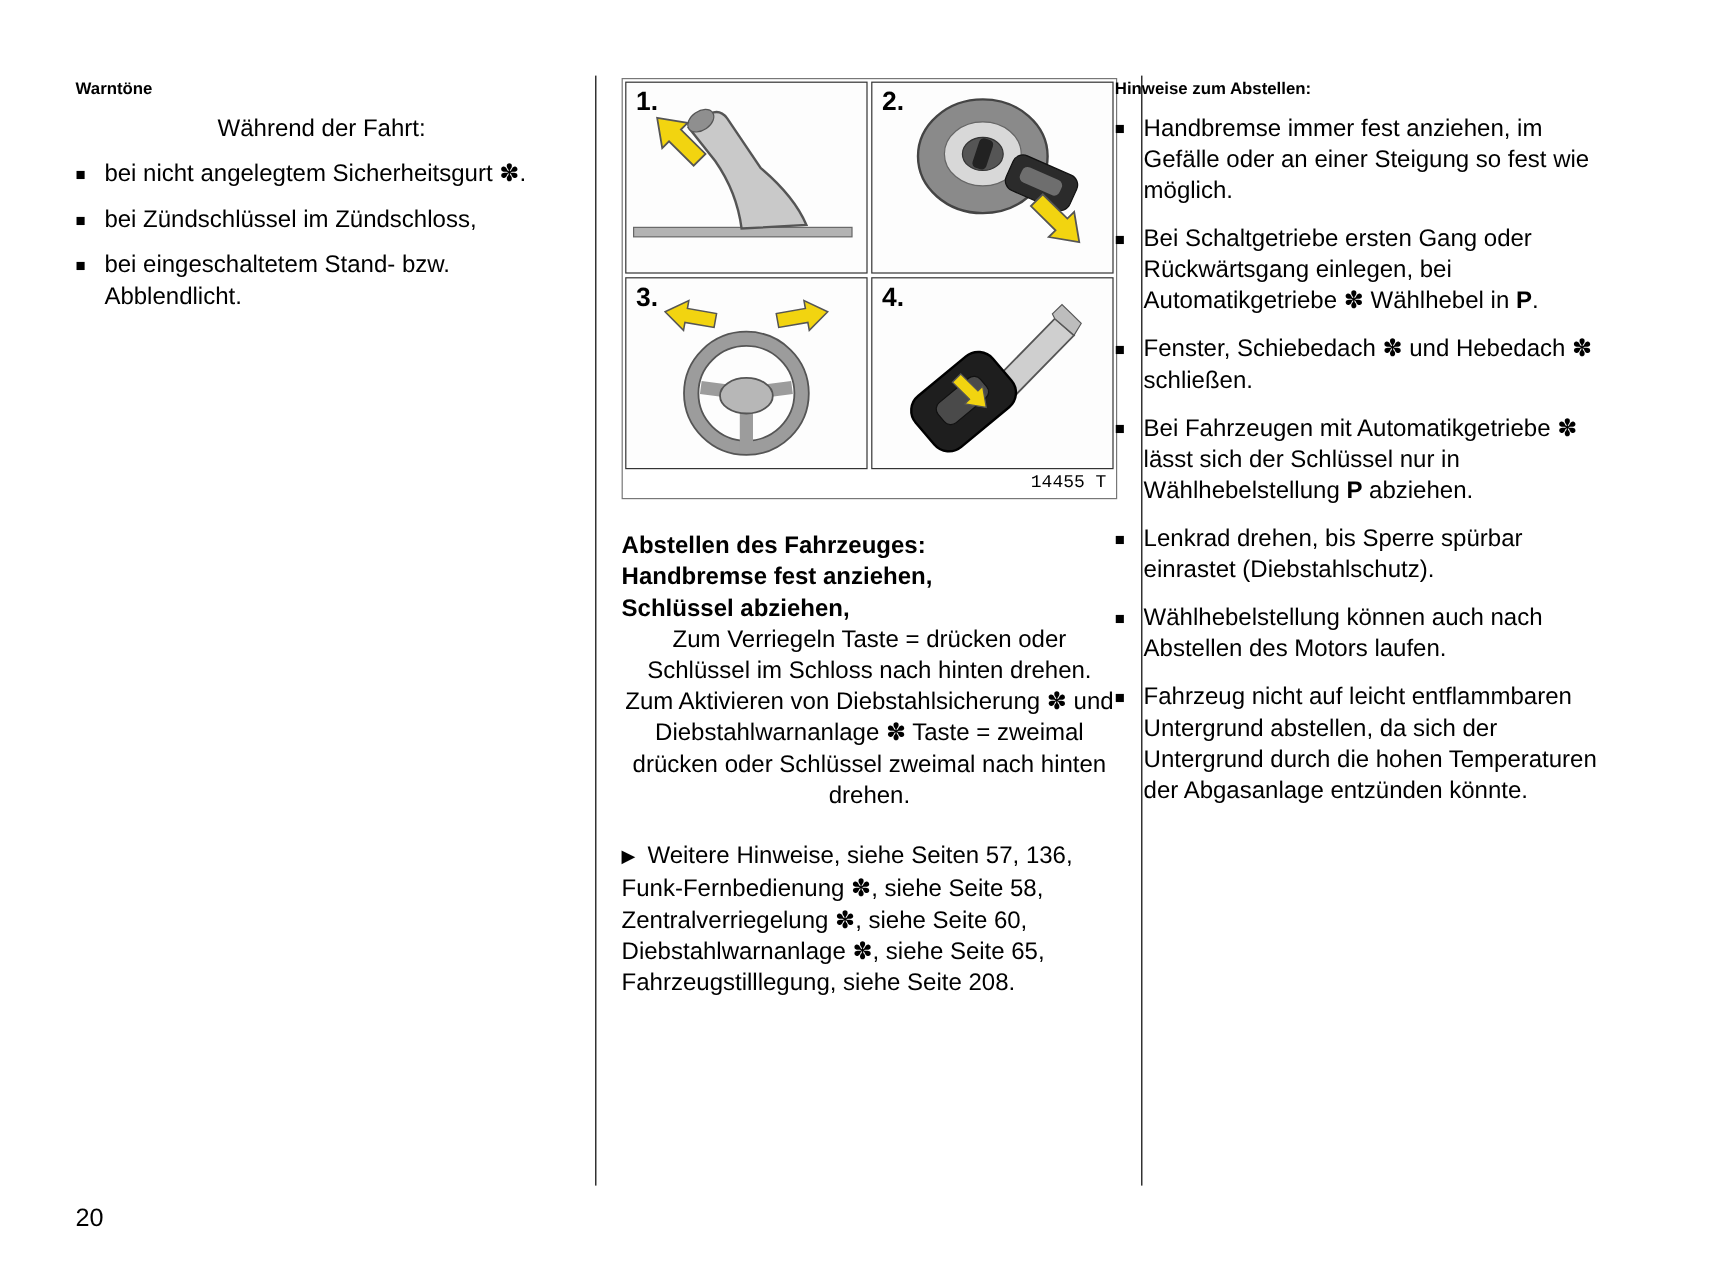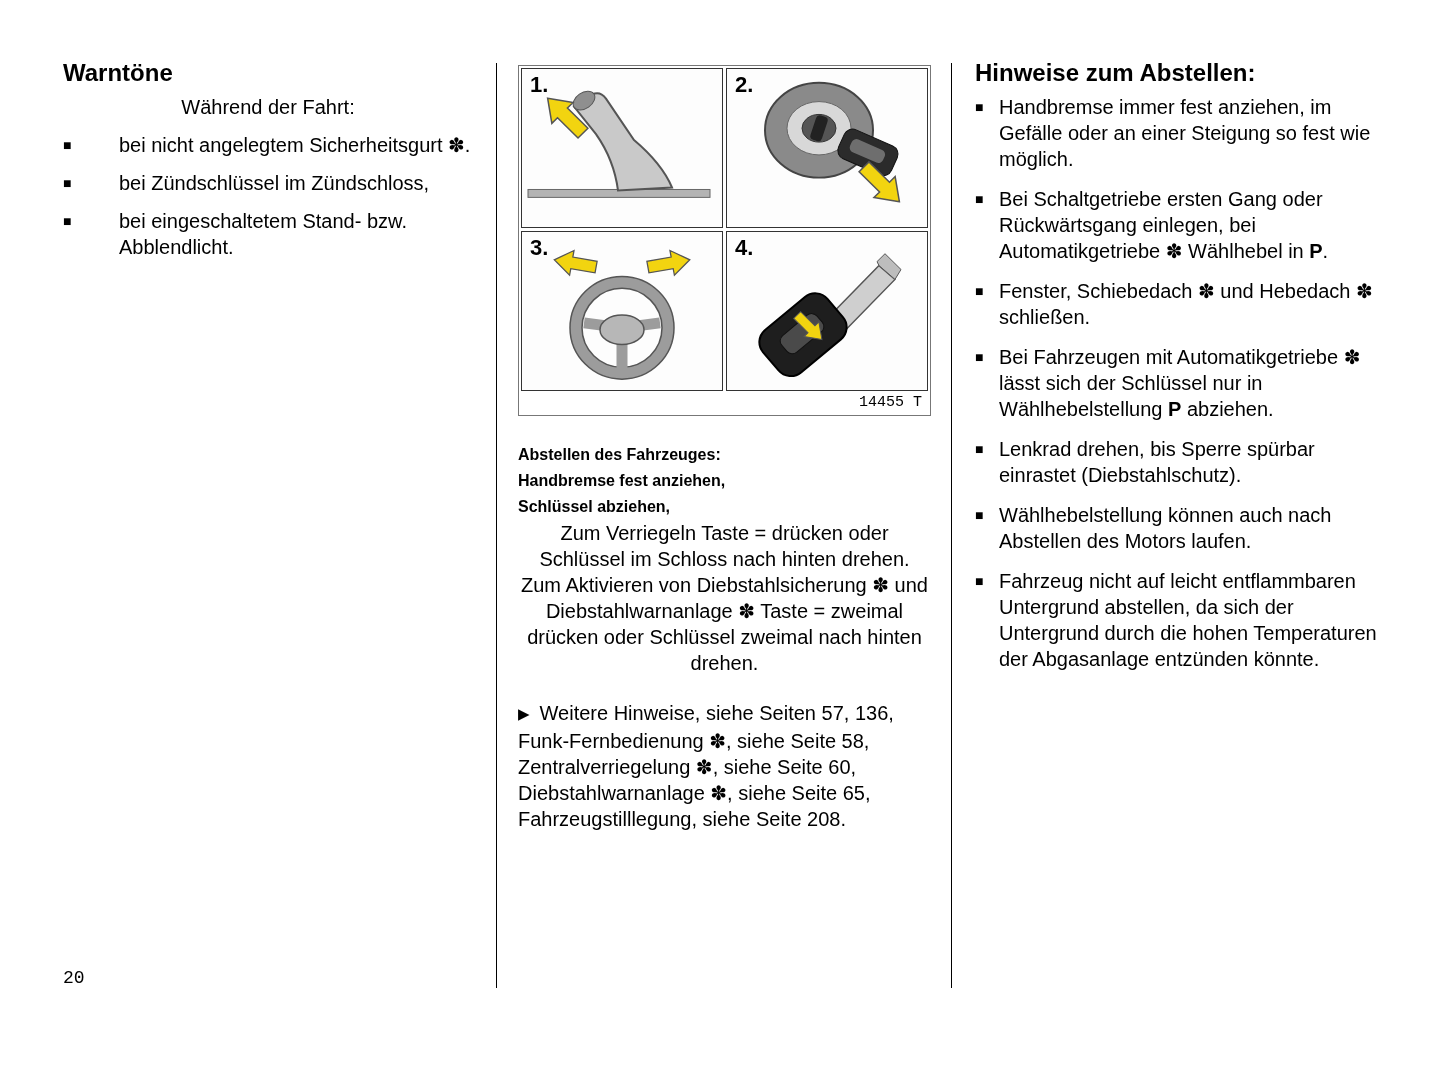--- a/index.html
+++ b/index.html
@@ -8,47 +8,47 @@
     font-family:"Liberation Sans","DejaVu Sans",sans-serif; color:#000;
     overflow:hidden;
   }
   .vrule { position:absolute; top:63px; width:1px; height:925px; background:#000; }
   .vrule-1 { left:496px; }
   .vrule-2 { left:951px; }
 
   .col { position:absolute; top:60px; }
   .col-left  { left:63px;  width:410px; }
   .col-mid   { left:518px; width:413px; }
-  .col-right { left:975px; width:416px; }
+  .col-right { left:929px; width:416px; }
 
-  .heading { font-size:24px; font-weight:bold; line-height:26px; margin:0 0 8px 0; }
+  .heading { font-size:14px; font-weight:bold; line-height:26px; margin:0 0 8px 0; }
   .para    { font-size:20px; line-height:26px; margin:0;text-align:center; }
   .para.gap-top { margin-top:13px; }
 
   .bullet { display:flex; margin-top:12px; font-size:20px; line-height:26px; }
   .marker { flex:0 0 24px; width:24px; font-size:14px; line-height:26px; }
-  .btext  { flex:1 1 auto;margin-left:32px; }
+  .btext  { flex:1 1 auto; }
 
   
   .figure { border:1px solid #777; background:#fff; padding:2px; margin:5px 0 26px 0; }
   .fig-grid { display:grid; grid-template-columns:1fr 1fr; grid-template-rows:160px 160px; gap:3px; }
   .panel { position:relative; border:1px solid #333; background:#fdfdfd; overflow:hidden; }
   .panel-num { position:absolute; top:5px; left:8px; font-size:22px; font-weight:bold; line-height:22px; }
   .panel svg { display:block; width:100%; height:100%; }
   .figure-caption { text-align:right; font-size:15px; line-height:20px; padding:2px 6px 0 0;font-family:Liberation Mono, monospace; }
 
-  .btitle { font-size:16px; font-weight:bold; line-height:26px; }
+  .btitle { font-size:20px; font-weight:bold; line-height:26px; }
   .refs { display:block; font-size:20px; line-height:26px; margin-top:24px; }
   .tri { font-size:15px; margin-right:10px; position:relative; top:-1px; }
 
   .hint { display:flex; margin-bottom:14px; font-size:20px; line-height:26px; }
   .hint-text { flex:1 1 auto; }
   .b { font-weight:bold; }
 
-  .page-number { position:absolute; left:63px; top:968px; font-size:18px;font-family:Liberation Mono, monospace; }
+  .page-number { position:absolute; left:63px; top:1004px; font-size:21px; }
 </style>
 </head>
 <body>
 
 <div class="page">
 
   <div class="vrule vrule-1"></div>
   <div class="vrule vrule-2"></div>
 
   <div class="col col-left">

